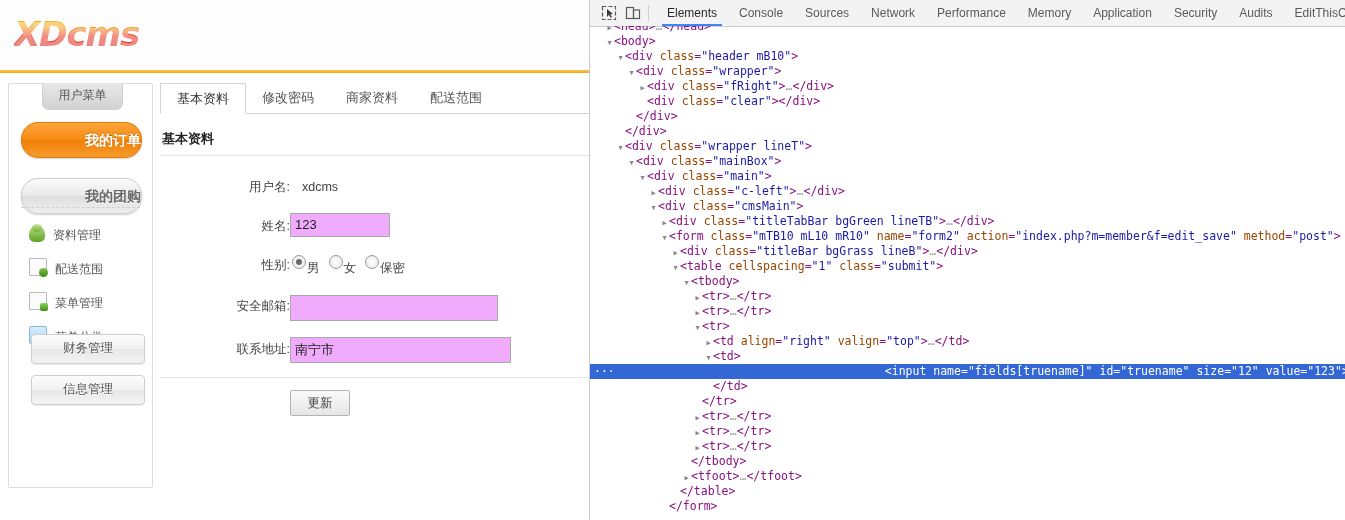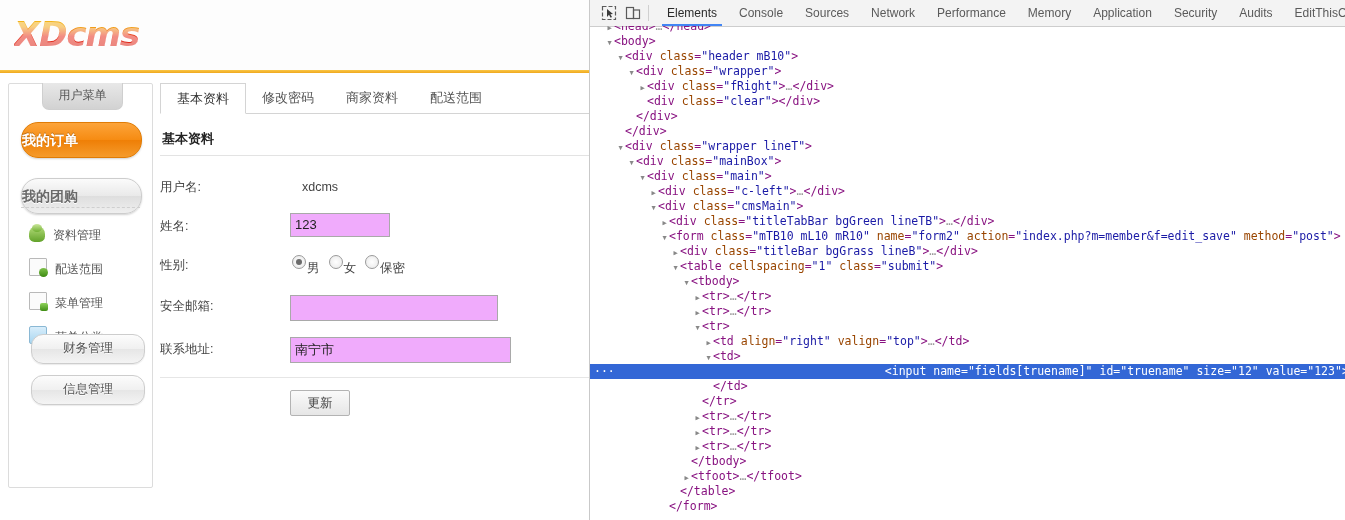--- a/index.html
+++ b/index.html
@@ -42,21 +42,21 @@
   }
   .usermenu-tab{
     position:absolute;left:33px;top:-1px;width:79px;height:26px;
     background:linear-gradient(to bottom,#e8e8e8,#d2d2d2);
     border:1px solid #cfcfcf;border-top:none;
     border-radius:0 0 7px 7px;
     font-size:12px;color:#555;text-align:center;line-height:25px;
   }
   .btn-pill{
     position:absolute;left:12px;width:119px;height:34px;border-radius:17px;
-    text-align:left;line-height:34px;font-size:14px;font-weight:bold;
+    text-align:right;line-height:34px;font-size:14px;font-weight:bold;
     box-shadow:0 1px 2px rgba(0,0,0,.18);
   }
   .btn-pill.orange{
     top:38px;color:#fff;
     background:linear-gradient(to bottom,#fca43a 0%,#f68b12 50%,#ef7f06 51%,#f59b2c 100%);
     border:1px solid #e07c06;
     text-shadow:0 -1px 0 rgba(0,0,0,.25);
   }
   .btn-pill.grey{
     top:94px;color:#6a6a6a;
@@ -85,21 +85,21 @@
   .ico-doc:after{content:"";position:absolute;right:-2px;bottom:-2px;width:9px;height:9px;
             border-radius:50%;background:linear-gradient(to bottom,#7fc24a,#3d8a12);}
   .ico-doc2{background:#fbfbfb;border:1px solid #b9b9b9;border-radius:1px;}
   .ico-doc2:after{content:"";position:absolute;right:-2px;bottom:-2px;width:8px;height:8px;
             background:linear-gradient(to bottom,#8fd35b,#3f8d14);border-radius:2px;}
   .ico-grid{background:linear-gradient(to bottom,#d9eefb,#a8d6f0);border:1px solid #8ab8d4;}
   .ico-grid:after{content:"";position:absolute;right:-2px;bottom:-2px;width:9px;height:9px;
             background:linear-gradient(to bottom,#8fd35b,#3f8d14);border-radius:2px;}
 
   .btn-rect{
-    position:absolute;left:22px;width:112px;height:28px;border-radius:12px;
+    position:absolute;left:22px;width:112px;height:28px;border-radius:4px;
     text-align:center;line-height:27px;font-size:12.5px;color:#555;
     background:linear-gradient(to bottom,#fcfcfc 0%,#f0f0f0 50%,#e6e6e6 51%,#f4f4f4 100%);
     border:1px solid #cdcdcd;text-shadow:0 1px 0 #fff;
     box-shadow:0 1px 1px rgba(0,0,0,.08);
   }
   .btn-rect.b1{top:250px;}
   .btn-rect.b2{top:291px;}
 
   
   .cms-main{
@@ -117,21 +117,21 @@
   }
   .section-title{
     position:relative;margin-top:12px;height:29px;line-height:26px;
     font-size:13px;font-weight:bold;color:#222;
     border-bottom:1px solid #e3e3e3;padding-left:2px;
   }
 
   .form{position:relative;margin-top:18px;}
   .frow{position:relative;height:39px;}
   .flabel{
-    position:absolute;left:0;width:130px;text-align:left;
+    position:absolute;left:0;width:130px;text-align:right;
     font-size:12.5px;color:#444;line-height:26px;
   }
   .fval{position:absolute;left:142px;line-height:26px;font-size:12.5px;color:#444;}
   .finput{
     position:absolute;left:130px;height:24px;line-height:24px;
     border:1px solid #a9a9a9;background:#f0abfc;font-size:13px;color:#222;
     padding:4px 4px;box-sizing:border-box;
     font-family:"Liberation Sans","DejaVu Sans",sans-serif;
   }
   .finput.w100{width:100px;}

